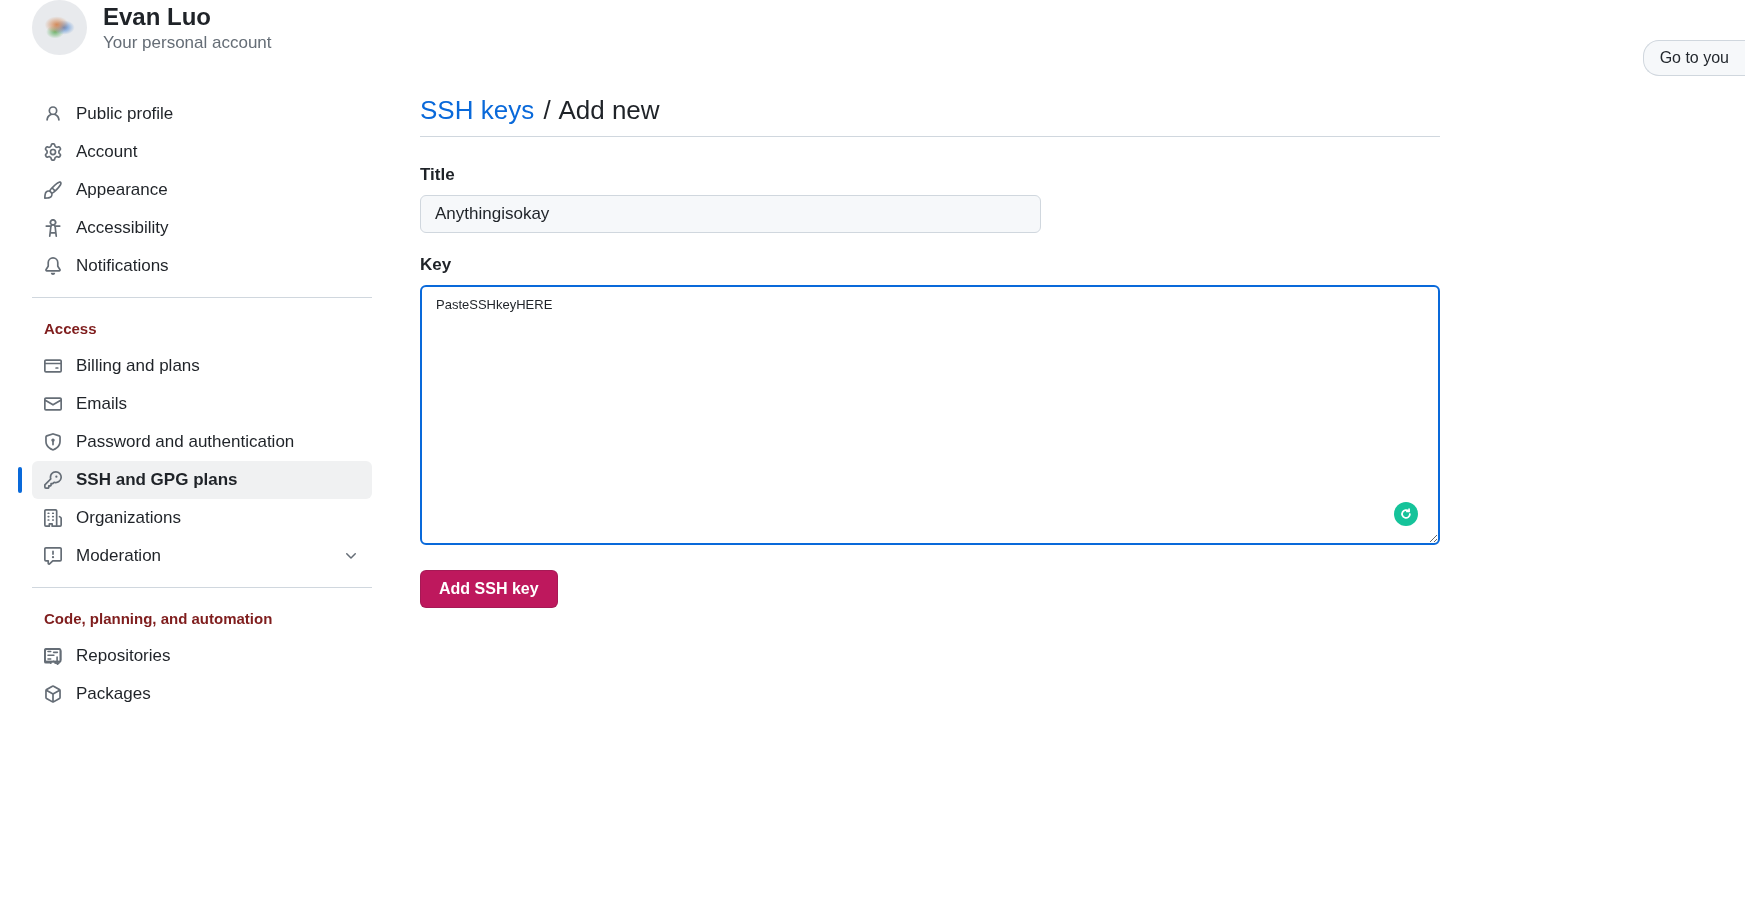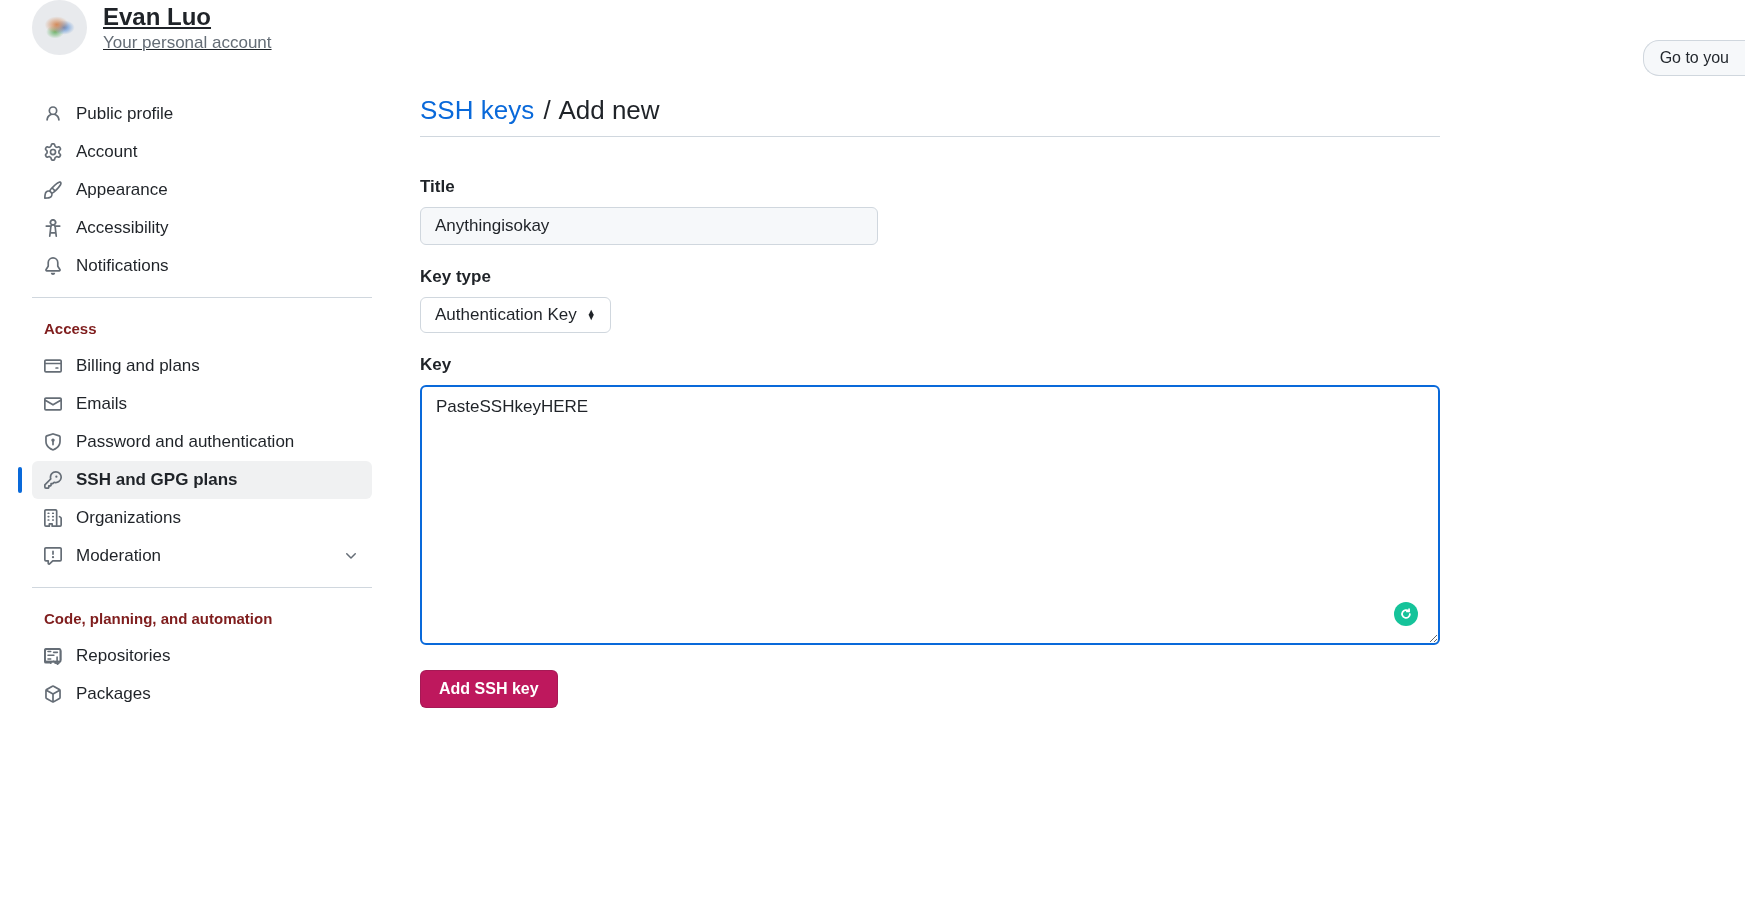--- a/index.html
+++ b/index.html
@@ -13,21 +13,20 @@
       background: #ffffff;
       font-size: 14px;
       width: 1745px;
     }
     .header {
       display: flex;
       align-items: center;
       gap: 16px;
       padding: 0 32px 8px 32px;
       position: relative;
-      text-decoration: underline;
     }
     .avatar {
       width: 55px;
       height: 55px;
       border-radius: 50%;
       background: radial-gradient(ellipse 20px 14px at 45% 45%, #d48b5a 0%, transparent 60%),
                   radial-gradient(ellipse 18px 12px at 58% 50%, #5a8fd4 0%, transparent 60%),
                   radial-gradient(ellipse 15px 11px at 42% 58%, #6fb56f 0%, transparent 60%),
                   #e8eaed;
       flex-shrink: 0;
@@ -125,21 +124,21 @@
     }
     .main {
       flex: 1;
       max-width: 1020px;
     }
     .breadcrumb {
       font-size: 26px;
       font-weight: 400;
       padding-bottom: 10px;
       border-bottom: 1px solid #d0d7de;
-      margin-bottom: 40px;
+      margin-bottom: 28px;
     }
     .breadcrumb .link {
       color: #0969da;
       font-weight: 400;
     }
     .breadcrumb .sep {
       color: #1f2328;
       margin: 0 2px;
     }
     .breadcrumb .current {
@@ -149,21 +148,21 @@
       margin-bottom: 22px;
     }
     .form-label {
       display: block;
       font-size: 17px;
       font-weight: 600;
       color: #1f2328;
       margin-bottom: 10px;
     }
     .text-input {
-      width: 458px;
+      width: 621px;
       padding: 8px 14px;
       font-size: 17px;
       border: 1px solid #d0d7de;
       border-radius: 6px;
       background: #f6f8fa;
       color: #1f2328;
       font-family: inherit;
     }
     .select-wrap {
       display: inline-flex;
@@ -183,21 +182,21 @@
       font-size: 9px;
       color: #1f2328;
     }
     .textarea-wrap {
       position: relative;
     }
     .key-textarea {
       width: 100%;
       height: 260px;
       padding: 10px 14px;
-      font-size: 17px;
+      font-size: 13px;
       border: 2px solid #0969da;
       border-radius: 6px;
       background: #ffffff;
       color: #1f2328;
       font-family: inherit;
       resize: both;
       outline: none;
     }
     .grammarly-badge {
       position: absolute;
@@ -375,30 +374,20 @@
       <span class="link">SSH keys</span>
       <span class="sep">/</span>
       <span class="current">Add new</span>
     </h1>
 
     <div class="form-group">
       <label class="form-label">Title</label>
       <input type="text" class="text-input" value="Anythingisokay" style="">
     </div>
 
-    <div class="form-group">
-      <label class="form-label">Key type</label>
-      <div class="select-wrap">
-        <span>Authentication Key</span>
-        <span class="select-arrows">
-          <span>▲</span>
-            <span>▼</span>
-        </span>
-      </div>
-    </div>
 
     <div class="form-group">
       <label class="form-label">Key</label>
       <div class="textarea-wrap">
         <textarea class="key-textarea" style="">PasteSSHkeyHERE</textarea>
         <div class="grammarly-badge">
           <svg viewBox="0 0 16 16" fill="none">
               <path d="M12.5 8a4.5 4.5 0 1 1-1.3-3.2" stroke="#ffffff" stroke-width="2" stroke-linecap="round"></path>
               <path d="M11.5 2.5v2.5H9" stroke="#ffffff" stroke-width="2" stroke-linecap="round" stroke-linejoin="round"></path>
             </svg>

